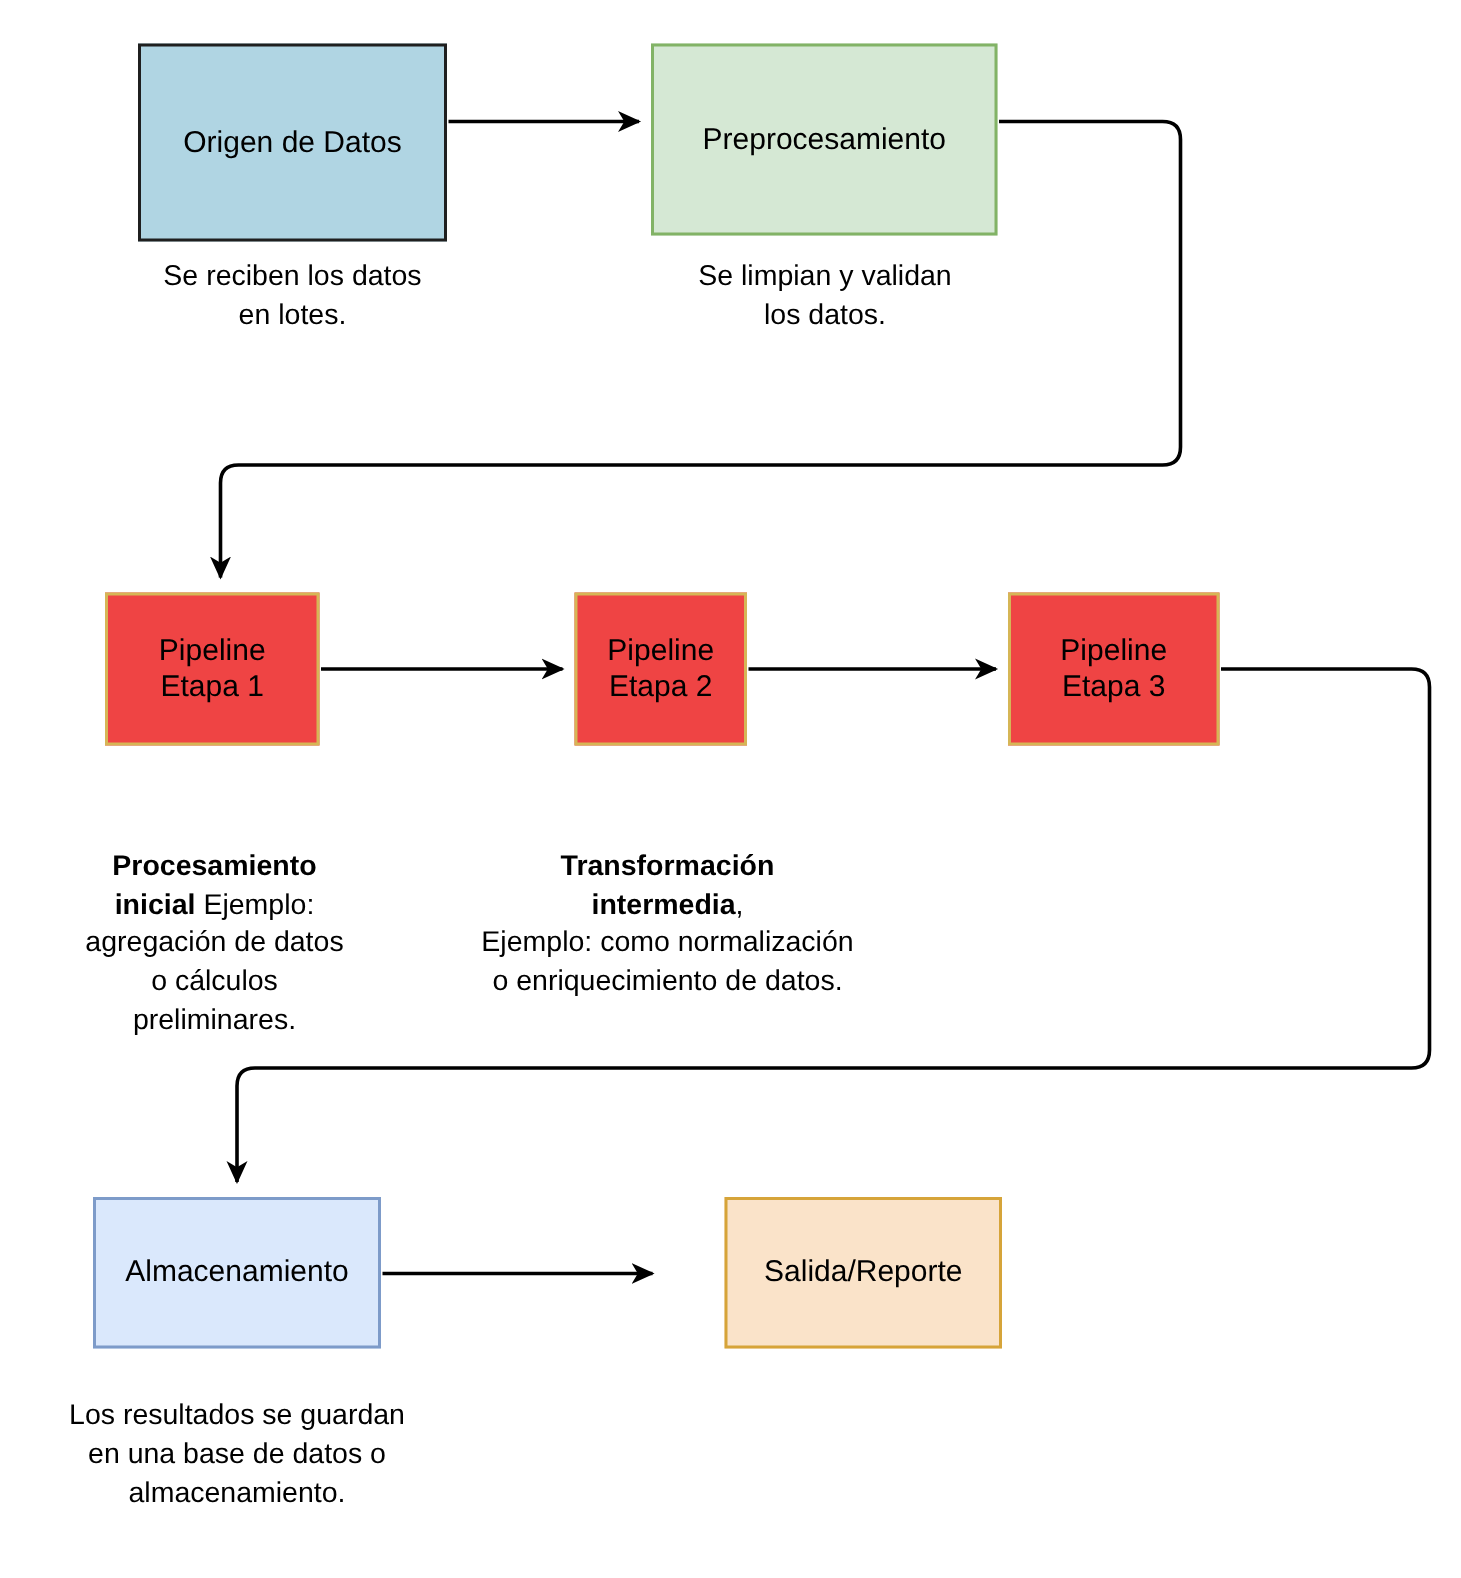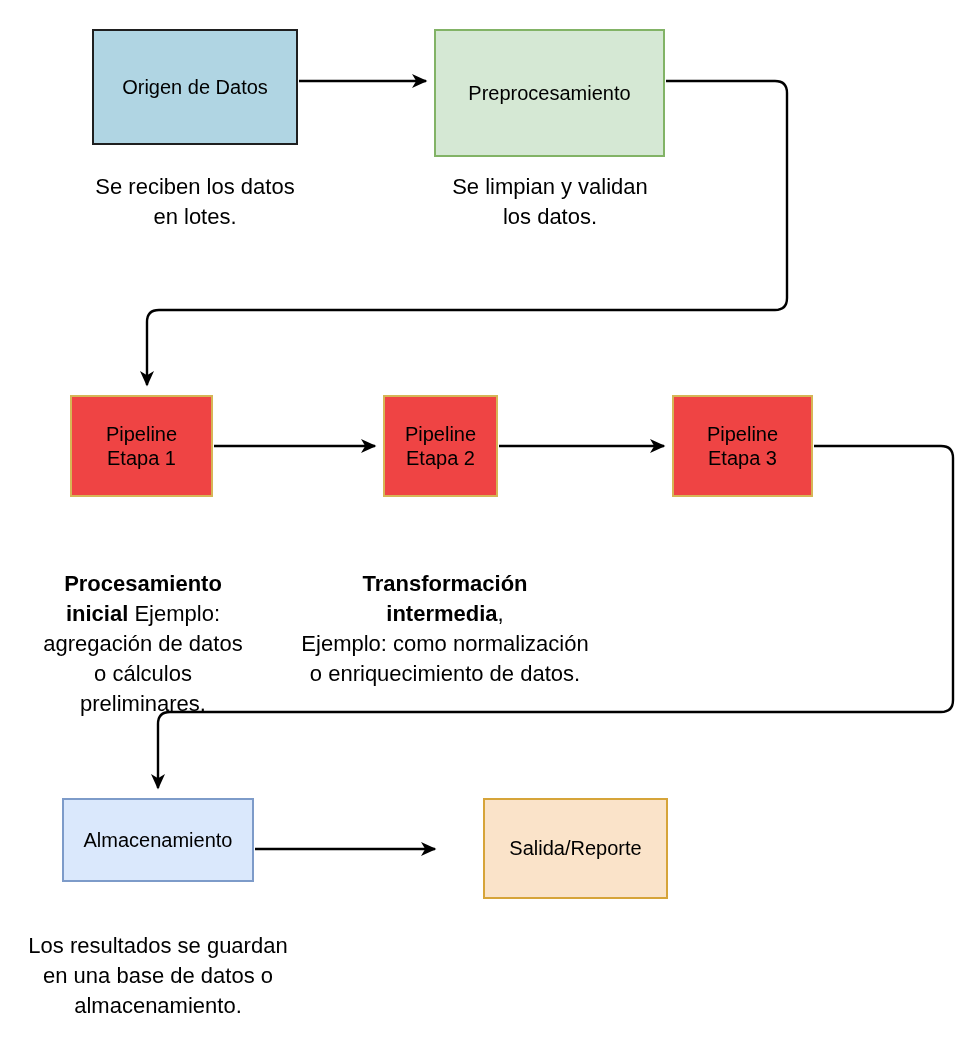--- a/index.html
+++ b/index.html
@@ -57,21 +57,21 @@
   }
   .node-salida {
     background: #fae3c9;
     border: 2px solid #d6a439;
     margin-left: 40px;
   }
   .caption {
     position: absolute;
     text-align: center;
     color: #000000;
-    font-size: 22px;
+    font-size: 19px;
     line-height: 1.36;
     z-index: 2;
   }
   .caption b {
     font-weight: bold;
   }
 </style>
 </head>
 <body>
 
@@ -92,21 +92,21 @@
     <path d="M 214 446 L 375 446" fill="none" stroke="#000000" stroke-width="2.4" marker-end="url(#arrow)"></path>
 
     <path d="M 499 446 L 664 446" fill="none" stroke="#000000" stroke-width="2.4" marker-end="url(#arrow)"></path>
 
     <path d="M 814 446 L 941 446 Q 953 446 953 458 L 953 700 Q 953 712 941 712
              L 170 712 Q 158 712 158 724 L 158 788" fill="none" stroke="#000000" stroke-width="2.4" marker-end="url(#arrow)"></path>
 
     <path d="M 255 849 L 435 849" fill="none" stroke="#000000" stroke-width="2.4" marker-end="url(#arrow)"></path>
   </svg>
 
-  <div class="node node-origen" style="left:92px; top:29px; width:206px; height:116px;">
+  <div class="node node-origen" style="left:92px; top:29px; width:206px; height:132px;">
     <span>Origen de Datos</span>
   </div>
 
   <div class="caption" style="left:60px; top:172px; width:270px; white-space:pre-line;">Se reciben los datos
 en lotes.</div>
 
   <div class="node node-prepro" style="left:434px; top:29px; width:231px; height:128px;">
     <span>Preprocesamiento</span>
   </div>
 
@@ -137,21 +137,21 @@
 Ejemplo: como normalización
 o enriquecimiento de datos.</span>
   </div>
 
   <div class="node node-pipeline" style="left:672px; top:395px; width:141px; height:102px;">
     <span>Pipeline
 Etapa 3</span>
   </div>
 
 
-  <div class="node node-almacen" style="left:62px; top:798px; width:192px; height:84px;">
+  <div class="node node-almacen" style="left:62px; top:798px; width:192px; height:101px;">
     <span>Almacenamiento</span>
   </div>
 
   <div class="caption" style="left:8px; top:931px; width:300px; white-space:pre-line;">Los resultados se guardan
 en una base de datos o
 almacenamiento.</div>
 
   <div class="node node-salida" style="left:443px; top:798px; width:185px; height:101px;">
     <span>Salida/Reporte</span>
   </div>

